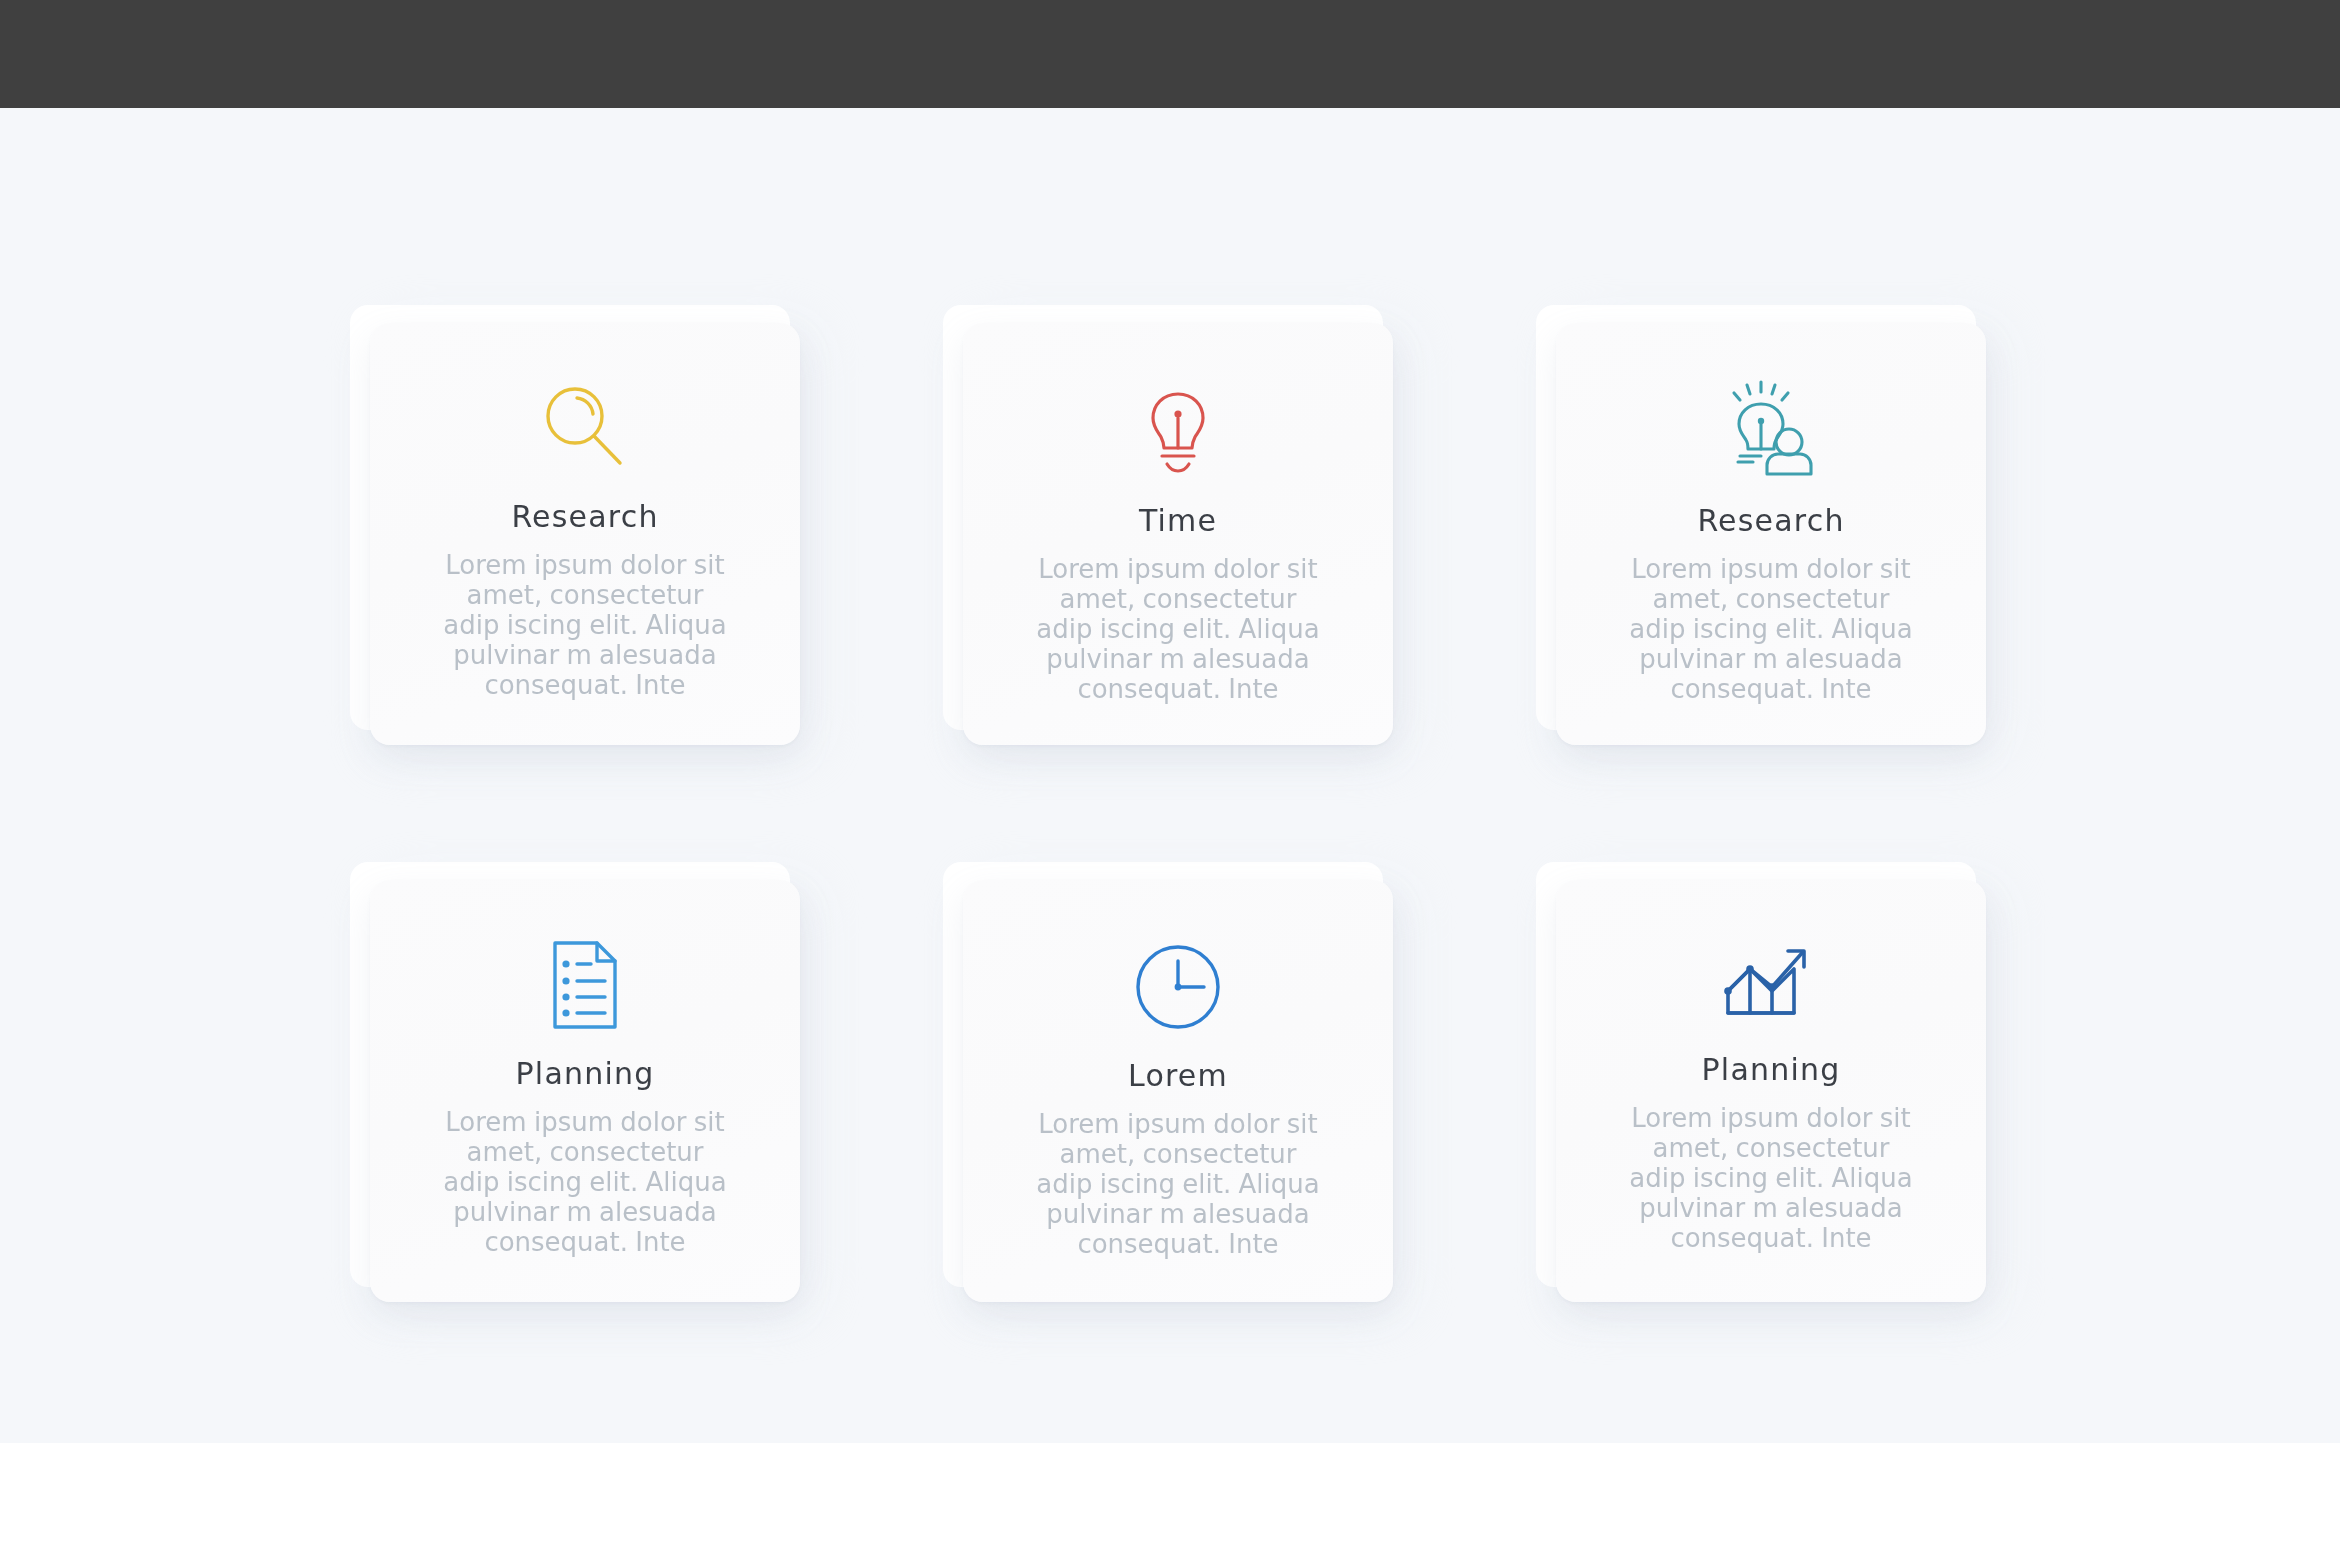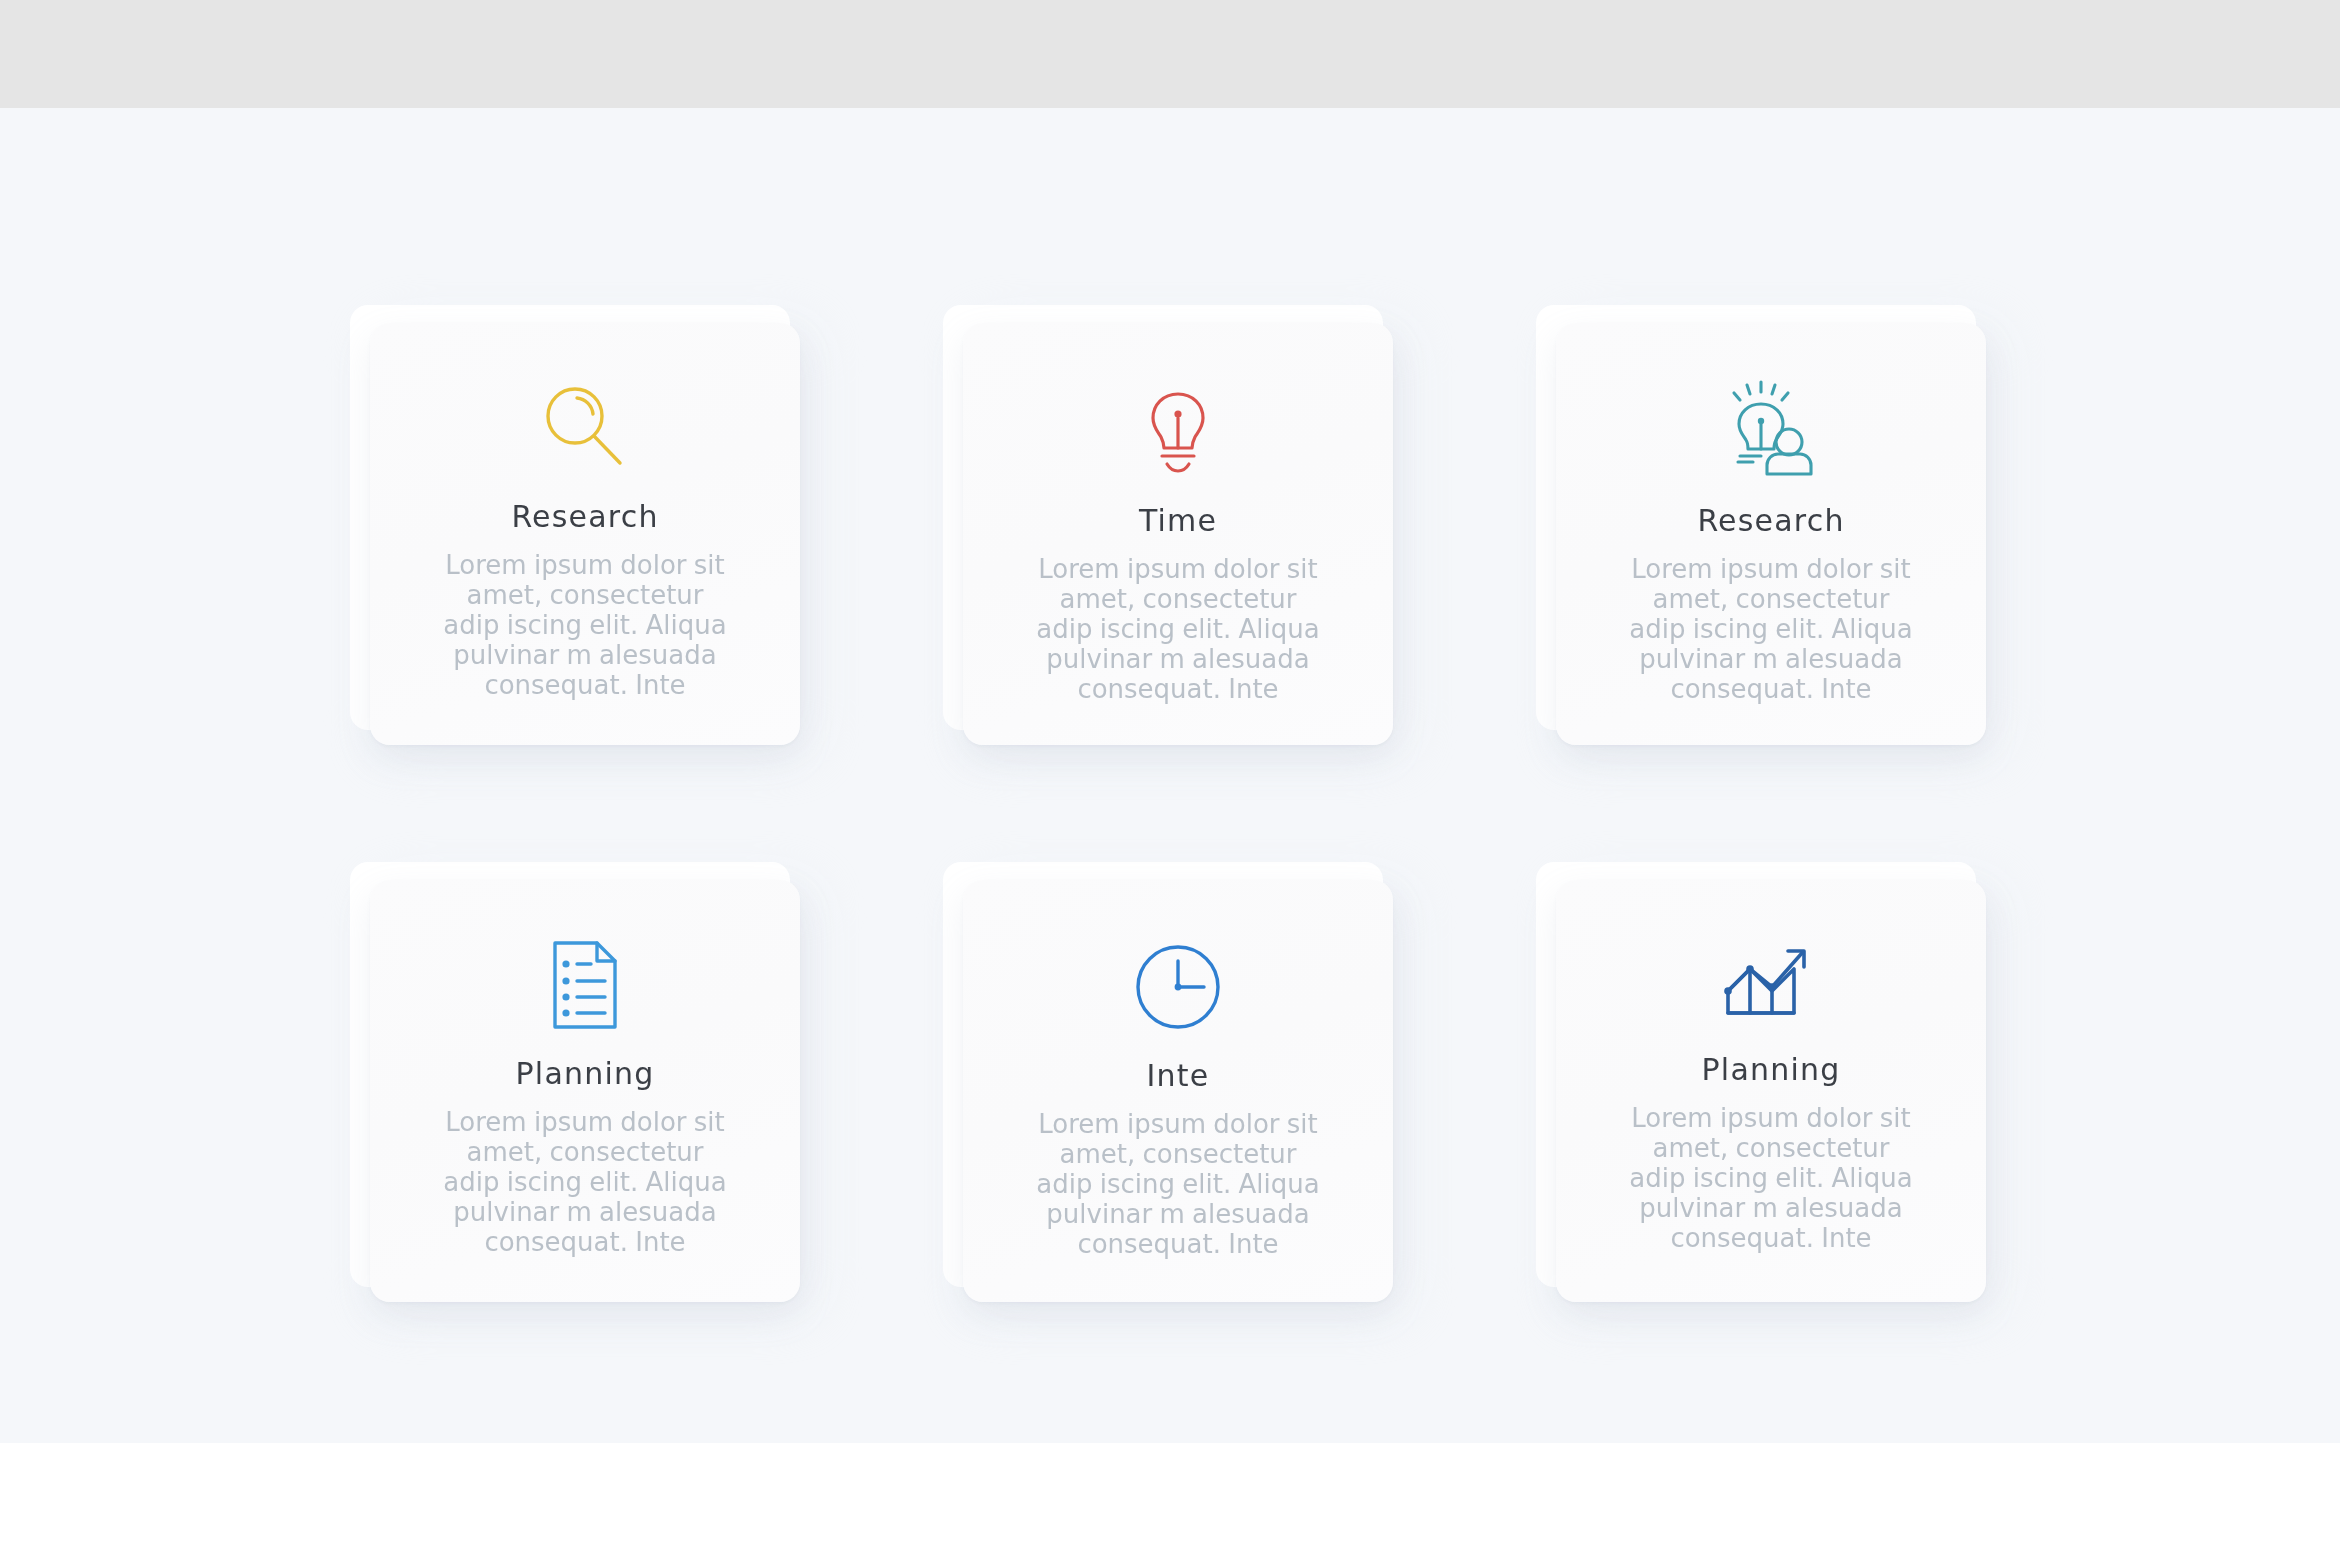--- a/index.html
+++ b/index.html
@@ -11,21 +11,21 @@
     width: 2340px;
     height: 1560px;
     overflow: hidden;
     font-family: "Liberation Sans", sans-serif;
   }
 
   .page {
     position: relative;
     width: 2340px;
     height: 1344px;
-    background: #e5e5e5;
+    background: #404040;
     text-decoration: underline;
   }
 
   
   .canvas {
     position: absolute;
     left: 0;
     top: 108px;
     width: 2340px;
     height: 1335px;
@@ -227,21 +227,21 @@
       <div class="card-back"></div>
       <div class="card">
         <div class="card-icon">
           <svg width="104" height="104" viewBox="0 0 104 104" fill="none" stroke="#2f7fd1" stroke-width="3.4" stroke-linecap="round">
             <circle cx="52" cy="52" r="40" fill="none"></circle>
             <line x1="52" y1="52" x2="52" y2="26"></line>
             <line x1="52" y1="52" x2="78" y2="52"></line>
             <circle cx="52" cy="52" r="3.4" fill="#2f7fd1" stroke="none"></circle>
           </svg>
         </div>
-        <h3 class="card-title">Inte</h3>
+        <h3 class="card-title">Lorem</h3>
         <p class="card-desc">Lorem ipsum dolor sit amet, consectetur adip iscing elit. Aliqua pulvinar m alesuada consequat. Inte</p>
       </div>
     </div>
 
     <div class="card-slot col-3 row-2 slot-success">
       <div class="card-shadow"></div>
       <div class="card-back"></div>
       <div class="card">
         <div class="card-icon">
           <svg width="110" height="104" viewBox="0 0 110 104" fill="none" stroke="#2a62a8" stroke-width="3.6" stroke-linecap="round" stroke-linejoin="round">

